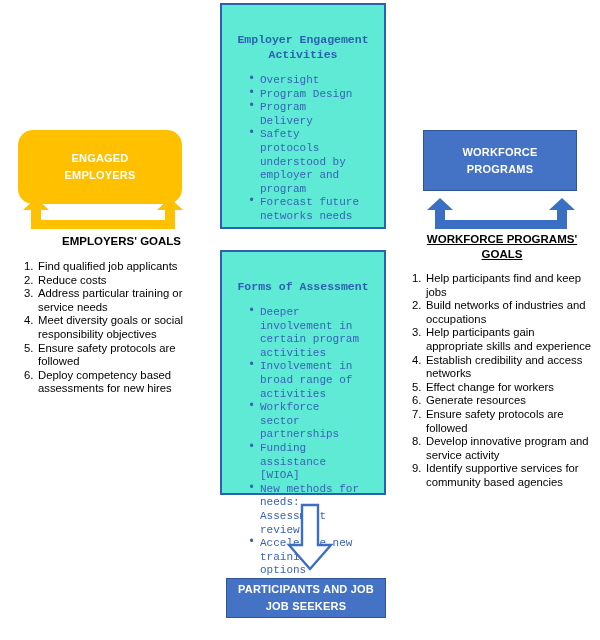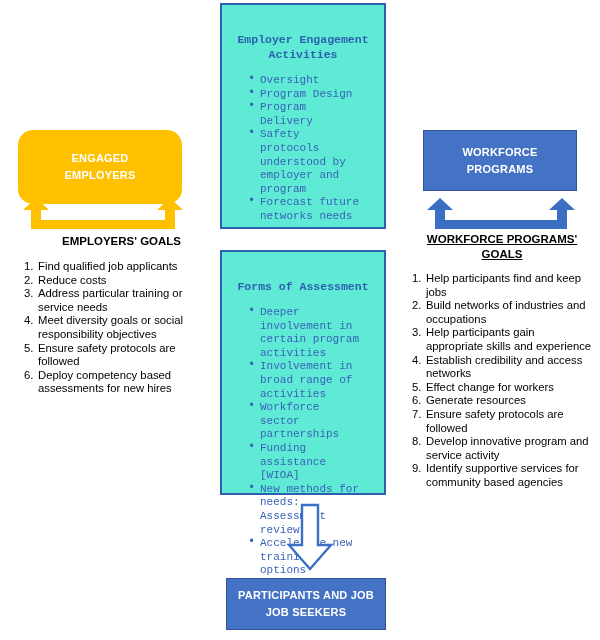--- a/index.html
+++ b/index.html
@@ -35,21 +35,21 @@
     background: #FFC000;
     border-radius: 15px;
   }
   #workforce-programs-box {
     left: 423px; top: 130px; width: 154px; height: 61px;
     background: #4472C4;
     border: 1px solid #2F5597;
     box-sizing: border-box;
   }
   #participants-box {
-    left: 226px; top: 578px; width: 160px; height: 52px;
+    left: 226px; top: 578px; width: 160px; height: 40px;
     background: #4472C4;
     border: 1px solid #2F5597;
     box-sizing: border-box;
   }
 
   
   .outline-box {
     border: 2px solid #2E5FB0;
     background: #5eead4;
     box-sizing: border-box;

